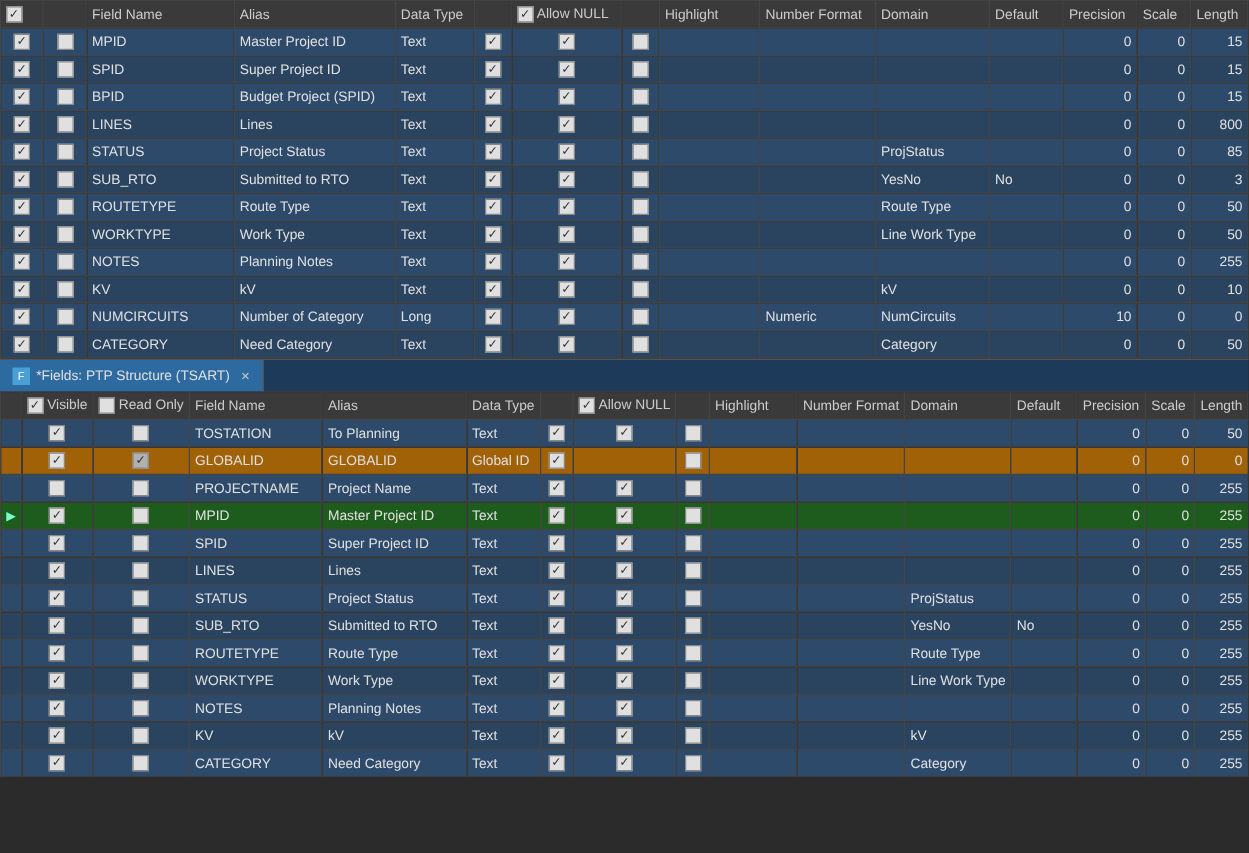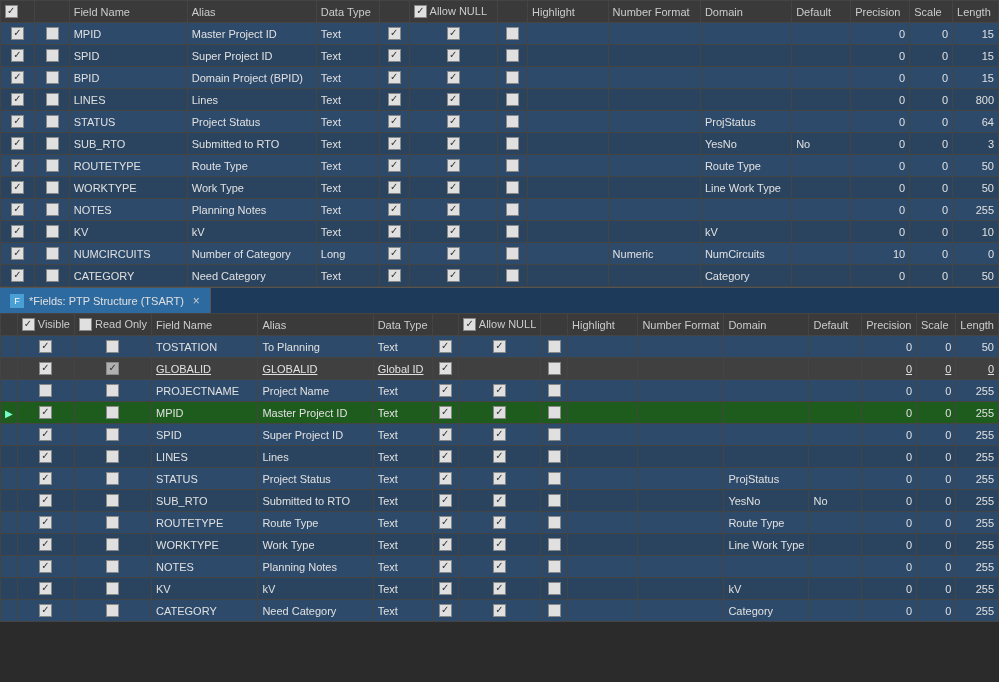--- a/index.html
+++ b/index.html
@@ -266,21 +266,21 @@
     <td class="col-length align-right">15</td>
   </tr>
           <tr>
     <td class="col-vis" style="text-align:center;">
       <span class="cb checked"></span>
     </td>
     <td class="col-ro" style="text-align:center;">
       <span class="cb "></span>
     </td>
     <td class="col-fieldname">BPID</td>
-    <td class="col-alias">Domain Project (BPID)</td>
+    <td class="col-alias">Budget Project (SPID)</td>
     <td class="col-datatype">Text</td>
     <td style="width:28px;text-align:center;">
       <span class="cb checked"></span>
     </td>
     <td class="col-allownull" style="text-align:center;">
       <span class="cb checked"></span>
     </td>
     <td style="width:28px;text-align:center;">
       <span class="cb"></span>
     </td>
@@ -337,21 +337,21 @@
     </td>
     <td style="width:28px;text-align:center;">
       <span class="cb"></span>
     </td>
     <td class="col-highlight"></td>
     <td class="col-numformat"></td>
     <td class="col-domain">ProjStatus</td>
     <td class="col-default"></td>
     <td class="col-precision align-right">0</td>
     <td class="col-scale align-right">0</td>
-    <td class="col-length align-right">64</td>
+    <td class="col-length align-right">85</td>
   </tr>
           <tr>
     <td class="col-vis" style="text-align:center;">
       <span class="cb checked"></span>
     </td>
     <td class="col-ro" style="text-align:center;">
       <span class="cb "></span>
     </td>
     <td class="col-fieldname">SUB_RTO</td>
     <td class="col-alias">Submitted to RTO</td>
@@ -594,21 +594,21 @@
       <span class="cb "></span>
     </td>
     <td class="col-highlight"></td>
     <td class="col-numformat"></td>
     <td class="col-domain"></td>
     <td class="col-default"></td>
     <td class="col-precision align-right">0</td>
     <td class="col-scale align-right">0</td>
     <td class="col-length align-right">50</td>
   </tr>
-          <tr style="background: #404040; text-decoration: underline;">
+          <tr style="background: #a16207;">
     <td style="width:14px;text-align:center;">
       
     </td>
     <td class="col-vis" style="text-align:center;">
       <span class="cb checked"></span>
     </td>
     <td class="col-ro" style="text-align:center;">
       <span class="cb checked readonly"></span>
     </td>
     <td class="col-fieldname">GLOBALID</td>

